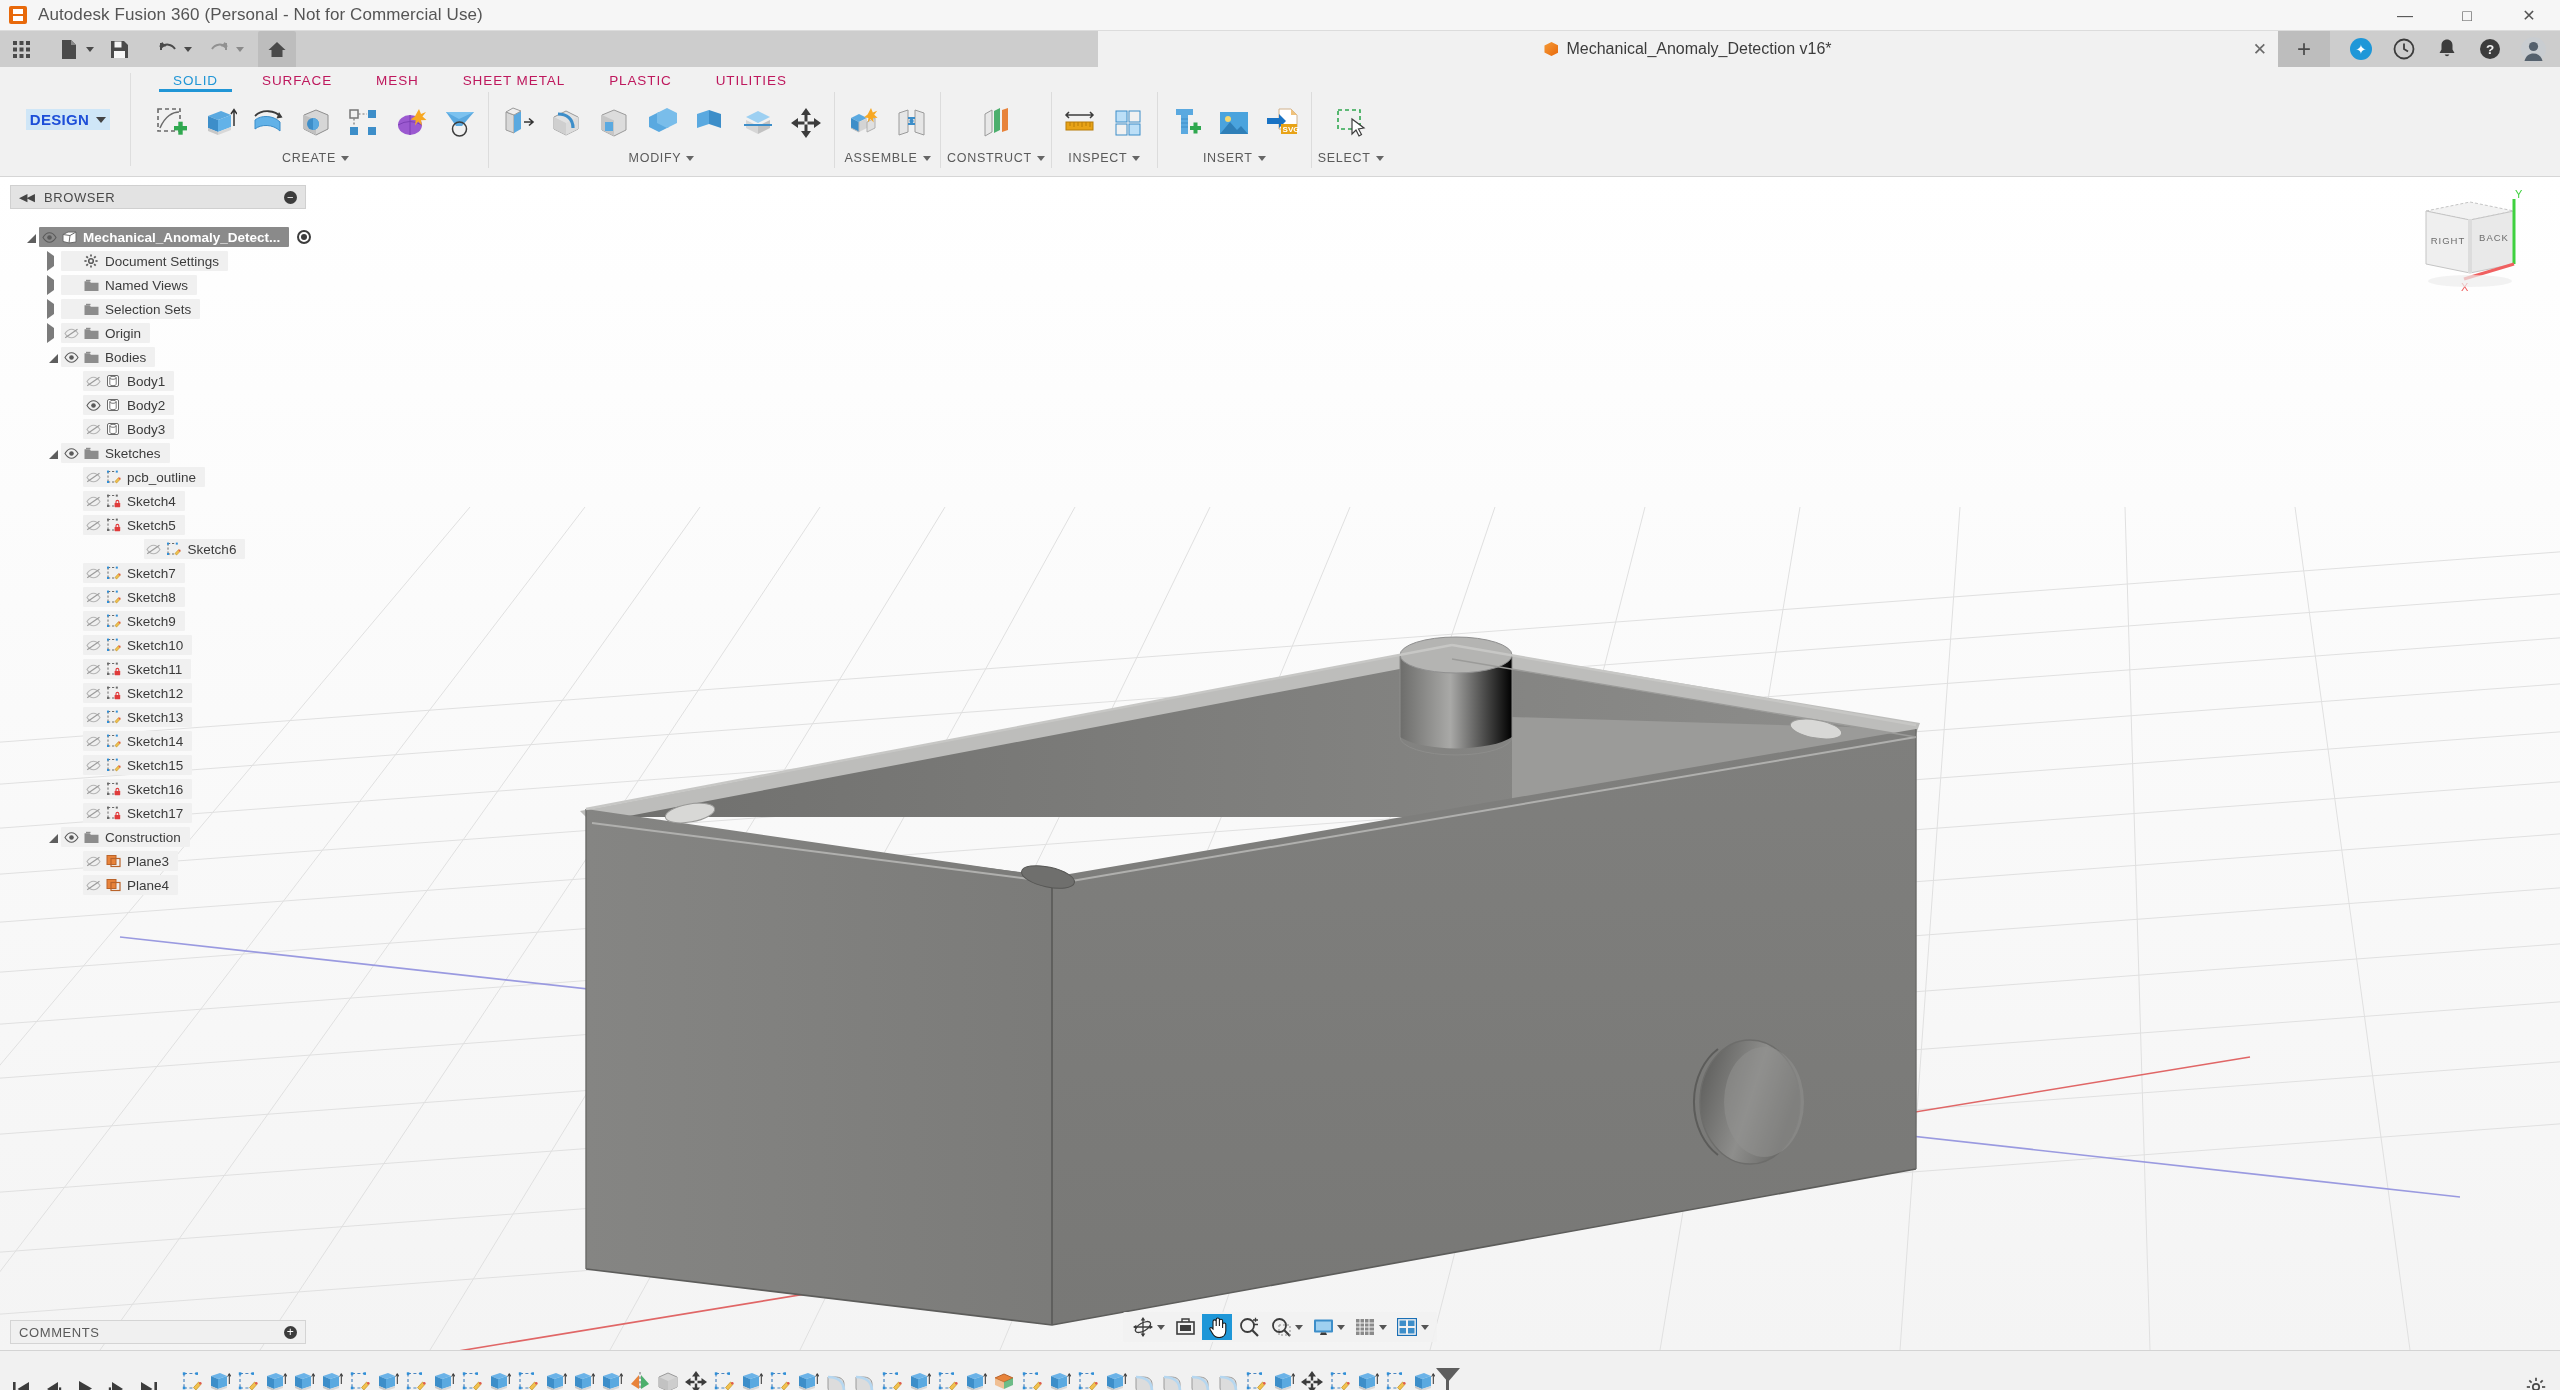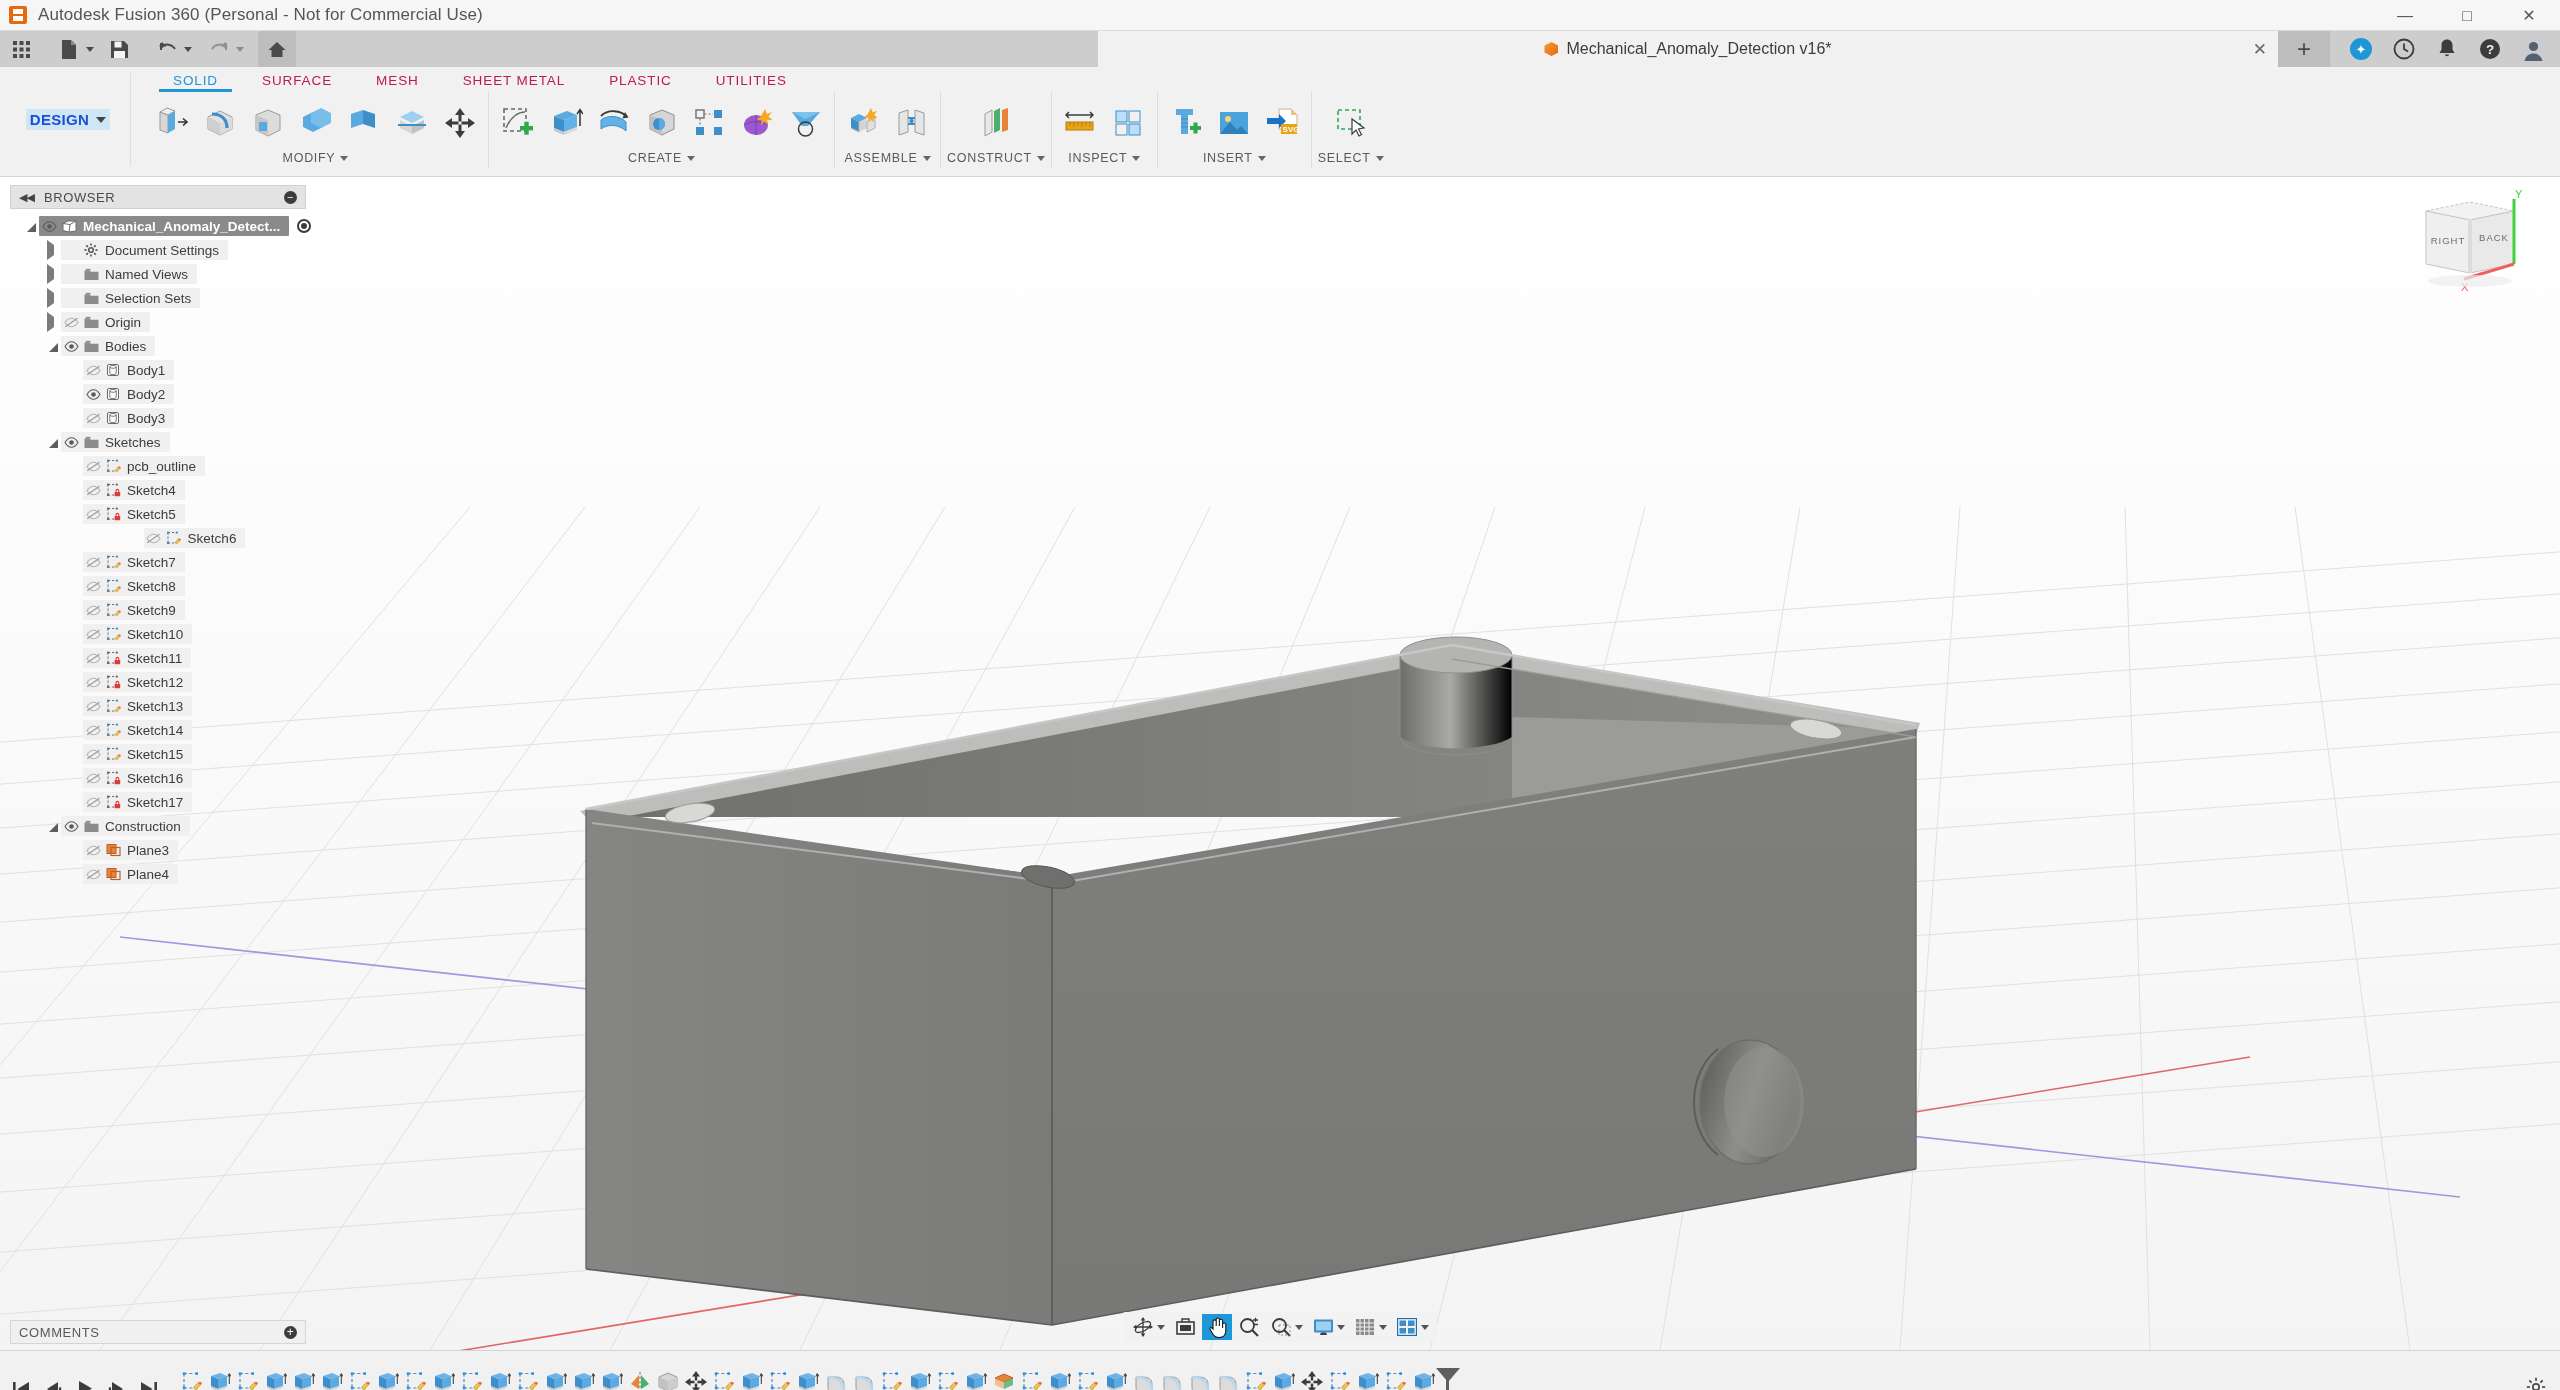--- a/index.html
+++ b/index.html
@@ -90,21 +90,21 @@
     position:absolute; left:10px; top:8px; width:296px; z-index:20;
     font-size:13.5px;
   }
   #browser-header{
     height:24px; background:#e3e3e3; border:1px solid #d0d0d0; display:flex; align-items:center;
     padding:0 8px; color:#4a4a4a; letter-spacing:.6px; font-size:13px;
   }
   #browser-header .collapse{ color:#444; font-size:11px; margin-right:10px; letter-spacing:-1px;}
   #browser-header .minus{ margin-left:auto; width:13px;height:13px;border-radius:50%;background:#3c3c3c;
     display:flex;align-items:center;justify-content:center;color:#fff;font-size:11px;line-height:9px; }
-  #tree{ padding-top:5px; }
+  #tree{ padding-top:16px; }
   .node{ display:flex; align-items:center; height:24px; position:relative; }
   .node .row{ display:flex; align-items:center; height:20px; background:#f0f0f0; border-radius:1px; padding-right:9px; }
   .node.sel .row{ background:#8a8a8a; }
   .node.sel .lbl{ color:#fff; font-weight:bold; }
   .arrow{ width:15px; height:18px; display:flex; align-items:center; justify-content:center; flex:none; }
   .arrow.closed:after{ content:""; width:0;height:0;border-top:5px solid transparent;border-bottom:5px solid transparent;border-left:7px solid transparent; border-left-color:transparent; box-shadow:none;
     border:none; width:7px;height:10px; background:none;
     border-top:5px solid transparent;border-bottom:5px solid transparent;border-left:7px solid #7b7b7b;
   }
   .arrow.closed:after{ background:none; }
@@ -292,20 +292,91 @@
       <div class="rb-tab"><span>PLASTIC</span></div>
       <div class="rb-tab"><span>UTILITIES</span></div>
     </div>
 
     <div id="ribbon-body">
 
       <div class="rgroup">
         <div class="ricons">
           <div class="ricon">
             <svg width="34" height="34" viewBox="0 0 34 34">
+              <rect x="3" y="3" width="22" height="22" fill="none" stroke="#6a6a6a" stroke-width="1.6" stroke-dasharray="4 3"></rect>
+              <path d="M5 22 C10 10 18 6 24 6" stroke="#6a6a6a" stroke-width="1.5" fill="none"></path>
+              <g fill="#2fa84f">
+                  <rect x="19" y="20" width="13" height="4.4"></rect>
+                  <rect x="23.3" y="15.7" width="4.4" height="13"></rect>
+                </g>
+            </svg>
+          </div>
+          <div class="ricon">
+            <svg width="34" height="34" viewBox="0 0 34 34">
+              <path d="M5 10 L18 5 L28 9 L15 14 Z" fill="#5aa9e0"></path>
+              <path d="M5 10 L15 14 L15 26 L5 22 Z" fill="#3d8ec9"></path>
+              <path d="M15 14 L28 9 L28 21 L15 26 Z" fill="#62b2e8"></path>
+              <path d="M5 22 L15 26 L15 29 L5 25 Z" fill="#c8c8c8"></path>
+              <path d="M15 26 L28 21 L28 24 L15 29 Z" fill="#d8d8d8"></path>
+              <path d="M31 20 L31 4 M28 8 L31 3.5 L34 8" stroke="#333" stroke-width="1.5" fill="none"></path>
+            </svg>
+          </div>
+          <div class="ricon">
+            <svg width="34" height="34" viewBox="0 0 34 34">
+              <path d="M4 14 C10 9 22 9 29 16 L29 25 C22 18 10 18 4 23 Z" fill="#62b2e8" stroke="#3d8ec9" stroke-width="1"></path>
+              <path d="M4 10 C11 3 24 4 30 11" stroke="#3c3c3c" stroke-width="1.8" fill="none"></path>
+              <path d="M28 6 L31.5 11.5 L25.5 12.5z" fill="#3c3c3c"></path>
+            </svg>
+          </div>
+          <div class="ricon">
+            <svg width="34" height="34" viewBox="0 0 34 34">
+              <path d="M5 9 L17 4 L29 9 L29 23 L17 29 L5 23 Z" fill="#d6d6d6" stroke="#8e8e8e"></path>
+              <path d="M5 9 L17 14 L17 29 L5 23 Z" fill="#c0c0c0"></path>
+              <circle cx="14" cy="18" r="6" fill="#3d8ec9"></circle>
+              <path d="M14 12 A6 6 0 0114 24 Z" fill="#5aa9e0"></path>
+            </svg>
+          </div>
+          <div class="ricon">
+            <svg width="34" height="34" viewBox="0 0 34 34">
+              <rect x="3" y="4" width="8" height="8" fill="none" stroke="#777" stroke-width="1.5"></rect>
+              <rect x="21" y="4" width="8" height="8" fill="#3d8ec9"></rect>
+              <rect x="3" y="21" width="8" height="8" fill="#3d8ec9"></rect>
+              <rect x="21" y="21" width="8" height="8" fill="#3d8ec9"></rect>
+              <path d="M11.5 8 H20" stroke="#777" stroke-width="1.2" stroke-dasharray="2 2"></path>
+              <path d="M7 12.5 V20" stroke="#777" stroke-width="1.2" stroke-dasharray="2 2"></path>
+            </svg>
+          </div>
+          <div class="ricon">
+            <svg width="34" height="34" viewBox="0 0 34 34">
+              <ellipse cx="15" cy="19" rx="12" ry="10" fill="#9b59d0"></ellipse>
+              <path d="M3 19 Q15 12 27 19" stroke="#7d3fb5" stroke-width="1" fill="none"></path>
+              <path d="M15 9 L15 29" stroke="#7d3fb5" stroke-width="1" fill="none"></path>
+              <g fill="#f7a823">
+                  <path d="M24 3 l2 5 5-2 -3.5 4.5 4 3.5 -5.5 .3 1 5.3 -3.8-4 -3.2 4 .7-5.3 -5.2-.8 4.3-3z"></path>
+                </g>
+            </svg>
+          </div>
+          <div class="ricon">
+            <svg width="34" height="34" viewBox="0 0 34 34">
+              <path d="M3 6 L31 6 L19 20 L13 20 Z" fill="#5aa9e0"></path>
+              <path d="M3 6 L16 13 L31 6" fill="#7cc2ef"></path>
+              <circle cx="16.5" cy="23" r="7" fill="none" stroke="#3c3c3c" stroke-width="1.5"></circle>
+            </svg>
+          </div>
+        </div>
+        <div class="rlabel">
+          <span>CREATE</span>
+          <i class="caret"></i>
+        </div>
+      </div>
+
+      <div class="rgroup">
+        <div class="ricons">
+          <div class="ricon">
+            <svg width="34" height="34" viewBox="0 0 34 34">
               <path d="M5 6 L13 9 L13 27 L5 24 Z" fill="#d8d8d8" stroke="#9a9a9a"></path>
               <path d="M13 9 L20 5 L20 23 L13 27 Z" fill="#5aa9e0"></path>
               <path d="M5 6 L13 9 L20 5 L12 2 Z" fill="#eee" stroke="#9a9a9a"></path>
               <path d="M23 16 H31 M28 12.5 L32 16 L28 19.5" stroke="#333" stroke-width="1.6" fill="none"></path>
             </svg>
           </div>
           <div class="ricon">
             <svg width="34" height="34" viewBox="0 0 34 34">
               <path d="M5 11 L17 5 L29 11 L29 23 L17 29 L5 23 Z" fill="#e2e2e2" stroke="#9a9a9a"></path>
               <path d="M5 11 L17 17 L17 29 L5 23 Z" fill="#cfcfcf"></path>
@@ -346,91 +417,20 @@
                 <path d="M15 0 L20 7 H16.5 V13.5 H13.5 V7 H10z"></path>
                 <path d="M15 30 L20 23 H16.5 V16.5 H13.5 V23 H10z"></path>
                 <path d="M0 15 L7 10 V13.5 H13.5 V16.5 H7 V20z"></path>
                 <path d="M30 15 L23 10 V13.5 H16.5 V16.5 H23 V20z"></path>
               </g>
             </svg>
           </div>
         </div>
         <div class="rlabel">
           <span>MODIFY</span>
-          <i class="caret"></i>
-        </div>
-      </div>
-
-      <div class="rgroup">
-        <div class="ricons">
-          <div class="ricon">
-            <svg width="34" height="34" viewBox="0 0 34 34">
-              <rect x="3" y="3" width="22" height="22" fill="none" stroke="#6a6a6a" stroke-width="1.6" stroke-dasharray="4 3"></rect>
-              <path d="M5 22 C10 10 18 6 24 6" stroke="#6a6a6a" stroke-width="1.5" fill="none"></path>
-              <g fill="#2fa84f">
-                  <rect x="19" y="20" width="13" height="4.4"></rect>
-                  <rect x="23.3" y="15.7" width="4.4" height="13"></rect>
-                </g>
-            </svg>
-          </div>
-          <div class="ricon">
-            <svg width="34" height="34" viewBox="0 0 34 34">
-              <path d="M5 10 L18 5 L28 9 L15 14 Z" fill="#5aa9e0"></path>
-              <path d="M5 10 L15 14 L15 26 L5 22 Z" fill="#3d8ec9"></path>
-              <path d="M15 14 L28 9 L28 21 L15 26 Z" fill="#62b2e8"></path>
-              <path d="M5 22 L15 26 L15 29 L5 25 Z" fill="#c8c8c8"></path>
-              <path d="M15 26 L28 21 L28 24 L15 29 Z" fill="#d8d8d8"></path>
-              <path d="M31 20 L31 4 M28 8 L31 3.5 L34 8" stroke="#333" stroke-width="1.5" fill="none"></path>
-            </svg>
-          </div>
-          <div class="ricon">
-            <svg width="34" height="34" viewBox="0 0 34 34">
-              <path d="M4 14 C10 9 22 9 29 16 L29 25 C22 18 10 18 4 23 Z" fill="#62b2e8" stroke="#3d8ec9" stroke-width="1"></path>
-              <path d="M4 10 C11 3 24 4 30 11" stroke="#3c3c3c" stroke-width="1.8" fill="none"></path>
-              <path d="M28 6 L31.5 11.5 L25.5 12.5z" fill="#3c3c3c"></path>
-            </svg>
-          </div>
-          <div class="ricon">
-            <svg width="34" height="34" viewBox="0 0 34 34">
-              <path d="M5 9 L17 4 L29 9 L29 23 L17 29 L5 23 Z" fill="#d6d6d6" stroke="#8e8e8e"></path>
-              <path d="M5 9 L17 14 L17 29 L5 23 Z" fill="#c0c0c0"></path>
-              <circle cx="14" cy="18" r="6" fill="#3d8ec9"></circle>
-              <path d="M14 12 A6 6 0 0114 24 Z" fill="#5aa9e0"></path>
-            </svg>
-          </div>
-          <div class="ricon">
-            <svg width="34" height="34" viewBox="0 0 34 34">
-              <rect x="3" y="4" width="8" height="8" fill="none" stroke="#777" stroke-width="1.5"></rect>
-              <rect x="21" y="4" width="8" height="8" fill="#3d8ec9"></rect>
-              <rect x="3" y="21" width="8" height="8" fill="#3d8ec9"></rect>
-              <rect x="21" y="21" width="8" height="8" fill="#3d8ec9"></rect>
-              <path d="M11.5 8 H20" stroke="#777" stroke-width="1.2" stroke-dasharray="2 2"></path>
-              <path d="M7 12.5 V20" stroke="#777" stroke-width="1.2" stroke-dasharray="2 2"></path>
-            </svg>
-          </div>
-          <div class="ricon">
-            <svg width="34" height="34" viewBox="0 0 34 34">
-              <ellipse cx="15" cy="19" rx="12" ry="10" fill="#9b59d0"></ellipse>
-              <path d="M3 19 Q15 12 27 19" stroke="#7d3fb5" stroke-width="1" fill="none"></path>
-              <path d="M15 9 L15 29" stroke="#7d3fb5" stroke-width="1" fill="none"></path>
-              <g fill="#f7a823">
-                  <path d="M24 3 l2 5 5-2 -3.5 4.5 4 3.5 -5.5 .3 1 5.3 -3.8-4 -3.2 4 .7-5.3 -5.2-.8 4.3-3z"></path>
-                </g>
-            </svg>
-          </div>
-          <div class="ricon">
-            <svg width="34" height="34" viewBox="0 0 34 34">
-              <path d="M3 6 L31 6 L19 20 L13 20 Z" fill="#5aa9e0"></path>
-              <path d="M3 6 L16 13 L31 6" fill="#7cc2ef"></path>
-              <circle cx="16.5" cy="23" r="7" fill="none" stroke="#3c3c3c" stroke-width="1.5"></circle>
-            </svg>
-          </div>
-        </div>
-        <div class="rlabel">
-          <span>CREATE</span>
           <i class="caret"></i>
         </div>
       </div>
 
       <div class="rgroup">
         <div class="ricons">
           <div class="ricon">
             <svg width="34" height="34" viewBox="0 0 34 34">
               <path d="M4 12 L12 8 L20 12 L12 16 Z" fill="#5aa9e0"></path>
               <path d="M4 12 L12 16 L12 26 L4 22 Z" fill="#3d8ec9"></path>

